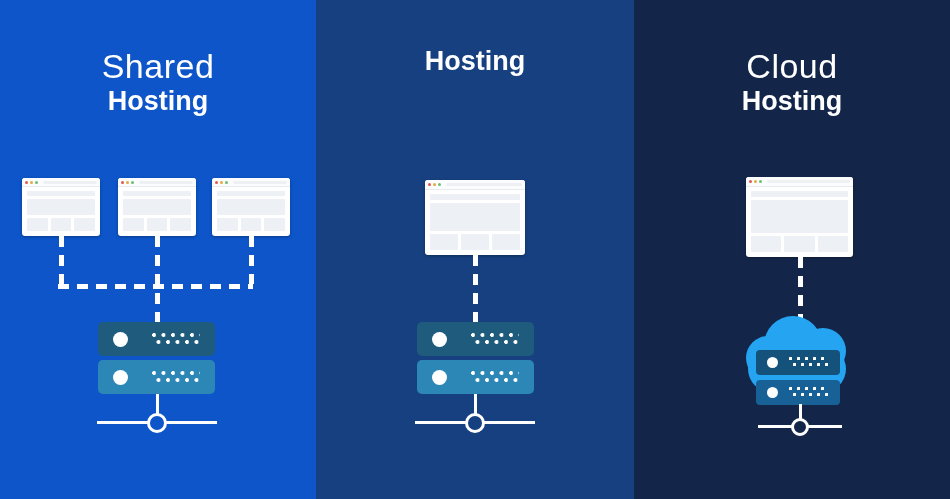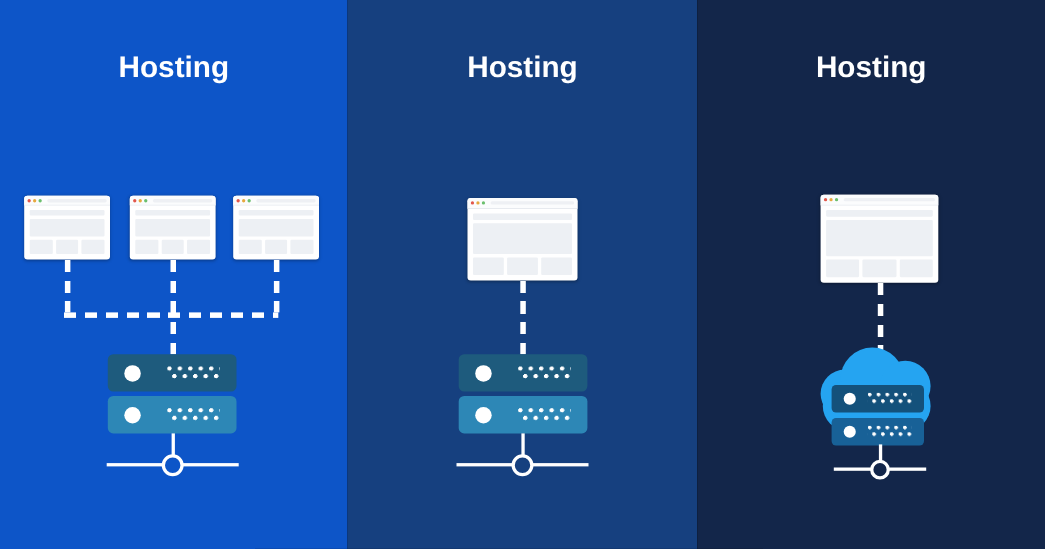--- a/index.html
+++ b/index.html
@@ -99,20 +99,21 @@
   .p3 .net-h{left:124px;top:425px;width:84px;}
   .p3 .ring{left:157px;top:418px;width:12px;height:12px;background:var(--panel3_bg);}
 </style>
 </head>
 <body>
 
 <div class="stage">
 
   <section class="panel p1">
     <h2 class="title">
+      <span class="t1">Shared</span>
       <span class="t2">Hosting</span>
     </h2>
 
     <div class="browser b-small" style="left:22px">
       <div class="b-bar">
         <span class="wdot r"></span>
         <span class="wdot y"></span>
         <span class="wdot g"></span>
         <span class="pill"></span>
       </div>
@@ -218,20 +219,21 @@
       </div>
     </div>
 
     <div class="net-v"></div>
     <div class="net-h"></div>
     <div class="ring"></div>
   </section>
 
   <section class="panel p3">
     <h2 class="title">
+      <span class="t1">Cloud</span>
       <span class="t2">Hosting</span>
     </h2>
 
     <div class="browser b-lg">
       <div class="b-bar">
         <span class="wdot r"></span>
         <span class="wdot y"></span>
         <span class="wdot g"></span>
         <span class="pill"></span>
       </div>

